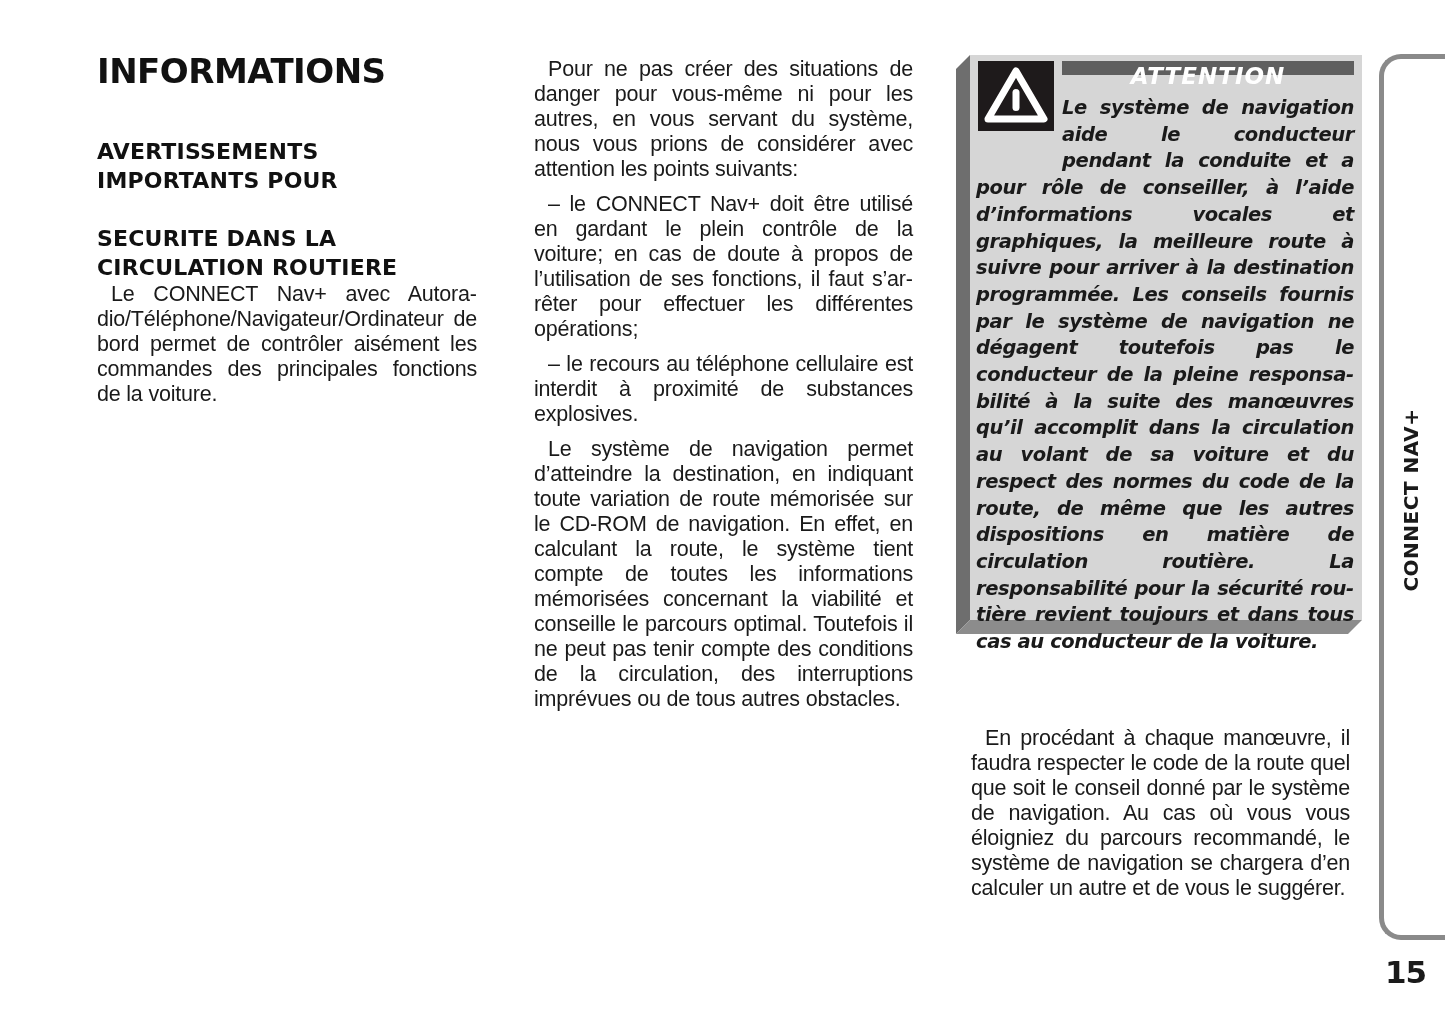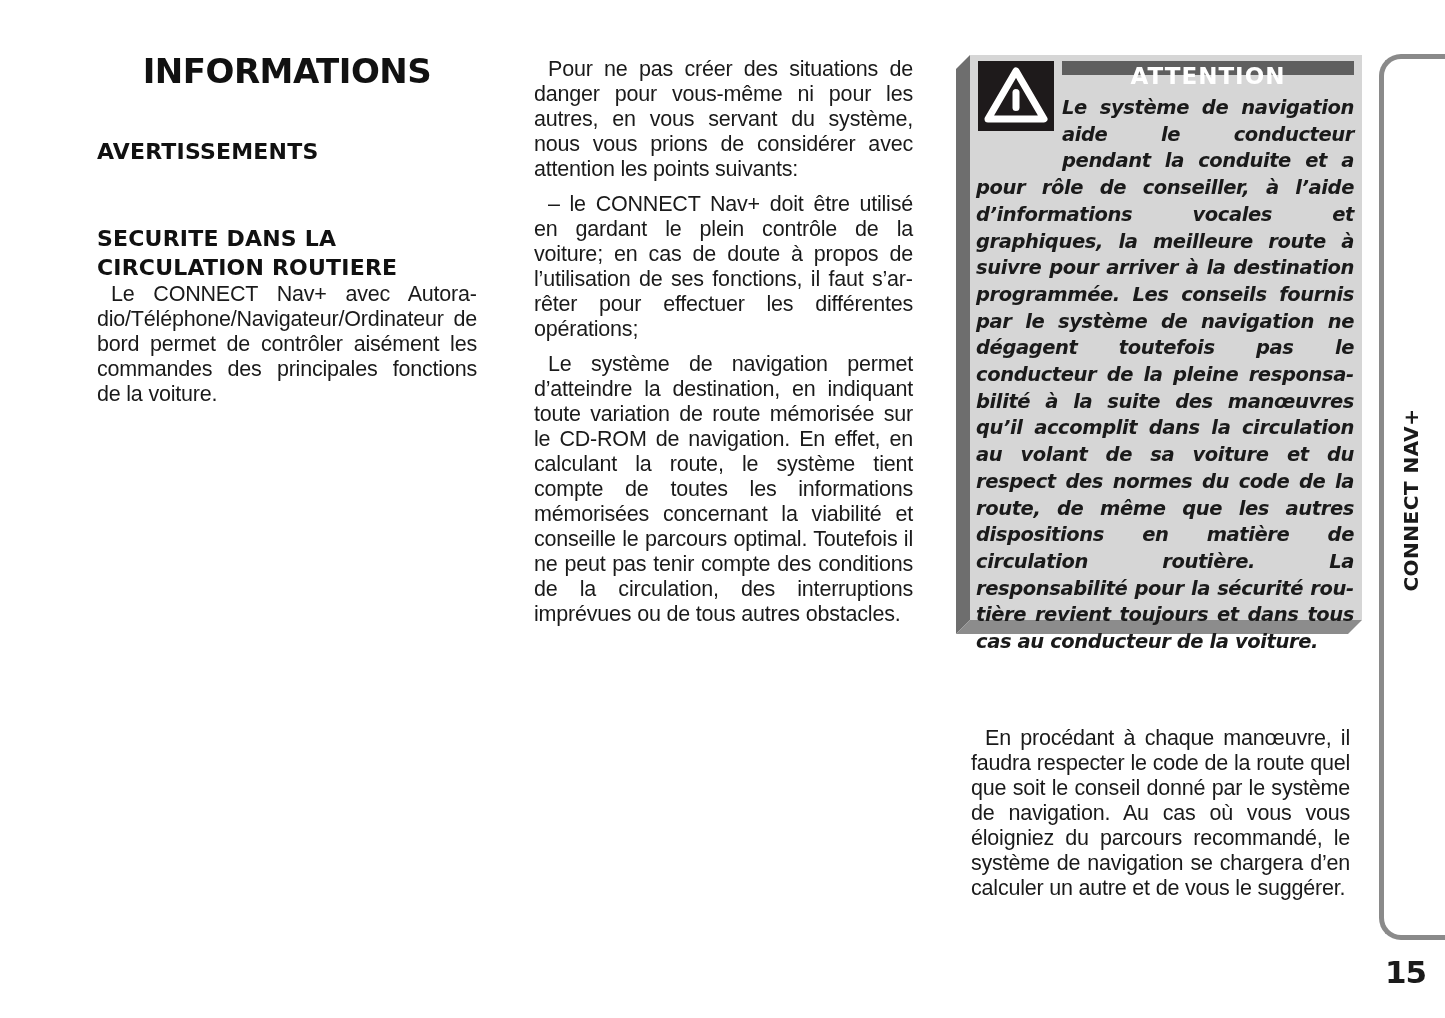--- a/index.html
+++ b/index.html
@@ -8,21 +8,21 @@
       background: #ffffff; color: #1a1a1a;
       font-family: "DejaVu Sans", "Liberation Sans", sans-serif;
     }
     .col { position: absolute; }
     .col1 { left: 97px; top: 52px; width: 380px; }
     .col2 { left: 534px; top: 57px; width: 379px; }
     .col3 { left: 971px; top: 726px; width: 379px; }
 
     h1.page-title {
       margin: 0; font-size: 34px; line-height: 38px; font-weight: bold;
-      letter-spacing: -0.5px; font-family: "DejaVu Sans", sans-serif; color: #111; text-align: center;
+      letter-spacing: -0.5px; font-family: "DejaVu Sans", sans-serif; color: #111;
     }
     h2.section-title {
       margin: 47px 0 0 0; font-size: 22px; line-height: 29px; font-weight: bold;
       font-family: "DejaVu Sans", sans-serif; color: #111; letter-spacing: 0.2px;
     }
     p.body {
       margin: 0; font-family: "Liberation Sans", sans-serif; font-size: 21.5px;
       line-height: 25px; text-align: justify; text-indent: 14px; hyphens: manual;
       color: #1a1a1a; letter-spacing: -0.2px;
     }
@@ -47,21 +47,21 @@
       position: absolute; left: 14px; top: 0; width: 392px; height: 565px;
       background: #d6d6d6;
     }
     .warn-icon-box {
       position: absolute; left: 8px; top: 6px; width: 76px; height: 70px;
       background: #1e1a1b;
     }
     .warn-header {
       position: absolute; left: 92px; top: 6px; width: 292px; height: 14px;
       background: #5f5f5f; color: #ffffff; text-align: center;
-      font-family: "DejaVu Sans", sans-serif; font-weight: bold; 
+      font-family: "DejaVu Sans", sans-serif; font-weight: bold; font-style: italic;
       font-size: 23px; line-height: 30px; letter-spacing: 1px;
     }
     .warn-text {
       position: absolute; left: 6px; top: 40px; width: 378px;
       font-family: "DejaVu Sans", sans-serif; font-weight: bold; font-style: italic;
       font-size: 19.5px; line-height: 26.7px; color: #1a1a1a;
       text-align: justify; letter-spacing: -0.4px;
     }
     .warn-float {
       float: left; width: 86px; height: 54px;
@@ -87,31 +87,32 @@
   </style>
 </head>
 <body>
 
 <div class="col col1">
   <h1 class="page-title">
     <span>INFORMATIONS</span><br>
   </h1>
   <h2 class="section-title">
     <span>AVERTISSEMENTS</span><br>
-    <br>
+    <span>IMPORTANTS POUR</span><br>
     <br>
     <span>SECURITE DANS LA</span><br>
     <span>CIRCULATION ROUTIERE</span>
   </h2>
   <p class="body">Le CONNECT Nav+ avec Autora­dio/Téléphone/Navigateur/Ordinateur de bord permet de contrôler aisément les commandes des principales fonc­tions de la voiture.</p>
 </div>
 
 <div class="col col2">
   <p class="body">Pour ne pas créer des situations de danger pour vous-même ni pour les autres, en vous servant du système, nous vous prions de considérer avec attention les points suivants:</p>
   <p class="body">– le CONNECT Nav+ doit être uti­lisé en gardant le plein contrôle de la voiture; en cas de doute à propos de l’utilisation de ses fonctions, il faut s’ar­rêter pour effectuer les différentes opérations;</p>
+  <p class="body">– le recours au téléphone cellulaire est interdit à proximité de substances explosives.</p>
   <p class="body">Le système de navigation permet d’atteindre la destination, en indiquant toute variation de route mémorisée sur le CD-ROM de navigation. En ef­fet, en calculant la route, le système tient compte de toutes les informa­tions mémorisées concernant la viabi­lité et conseille le parcours optimal. Toutefois il ne peut pas tenir compte des conditions de la circulation, des in­terruptions imprévues ou de tous autres obstacles.</p>
 </div>
 
 <div class="warn-box">
   <div class="warn-shadow-left"></div>
   <div class="warn-shadow-bottom"></div>
   <div class="warn-face">
     <div class="warn-icon-box">
       <svg width="76" height="70" viewBox="0 0 76 70">
         <path d="M38 10 L66 58 L10 58 Z" fill="none" stroke="#ffffff" stroke-width="7" stroke-linejoin="round"></path>

